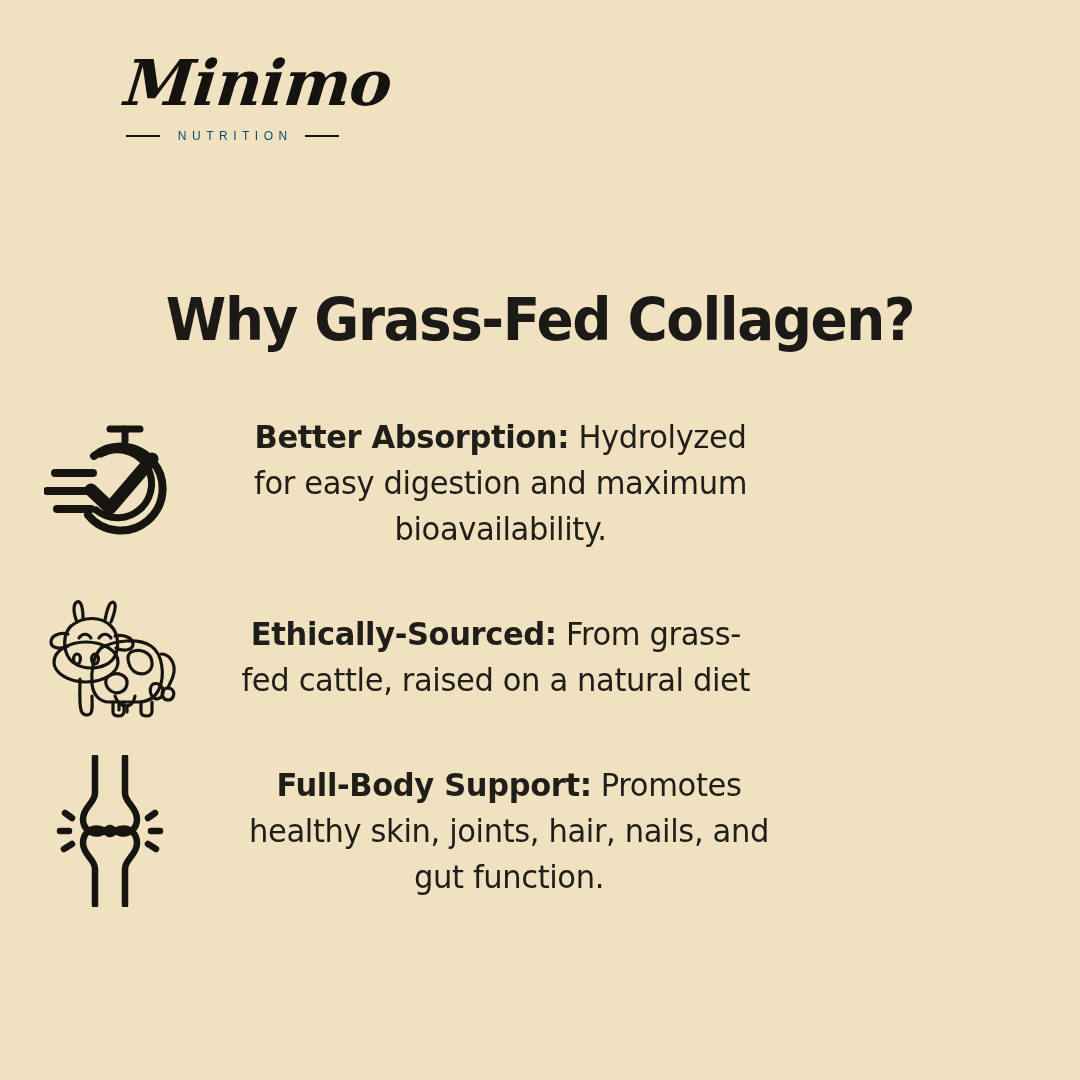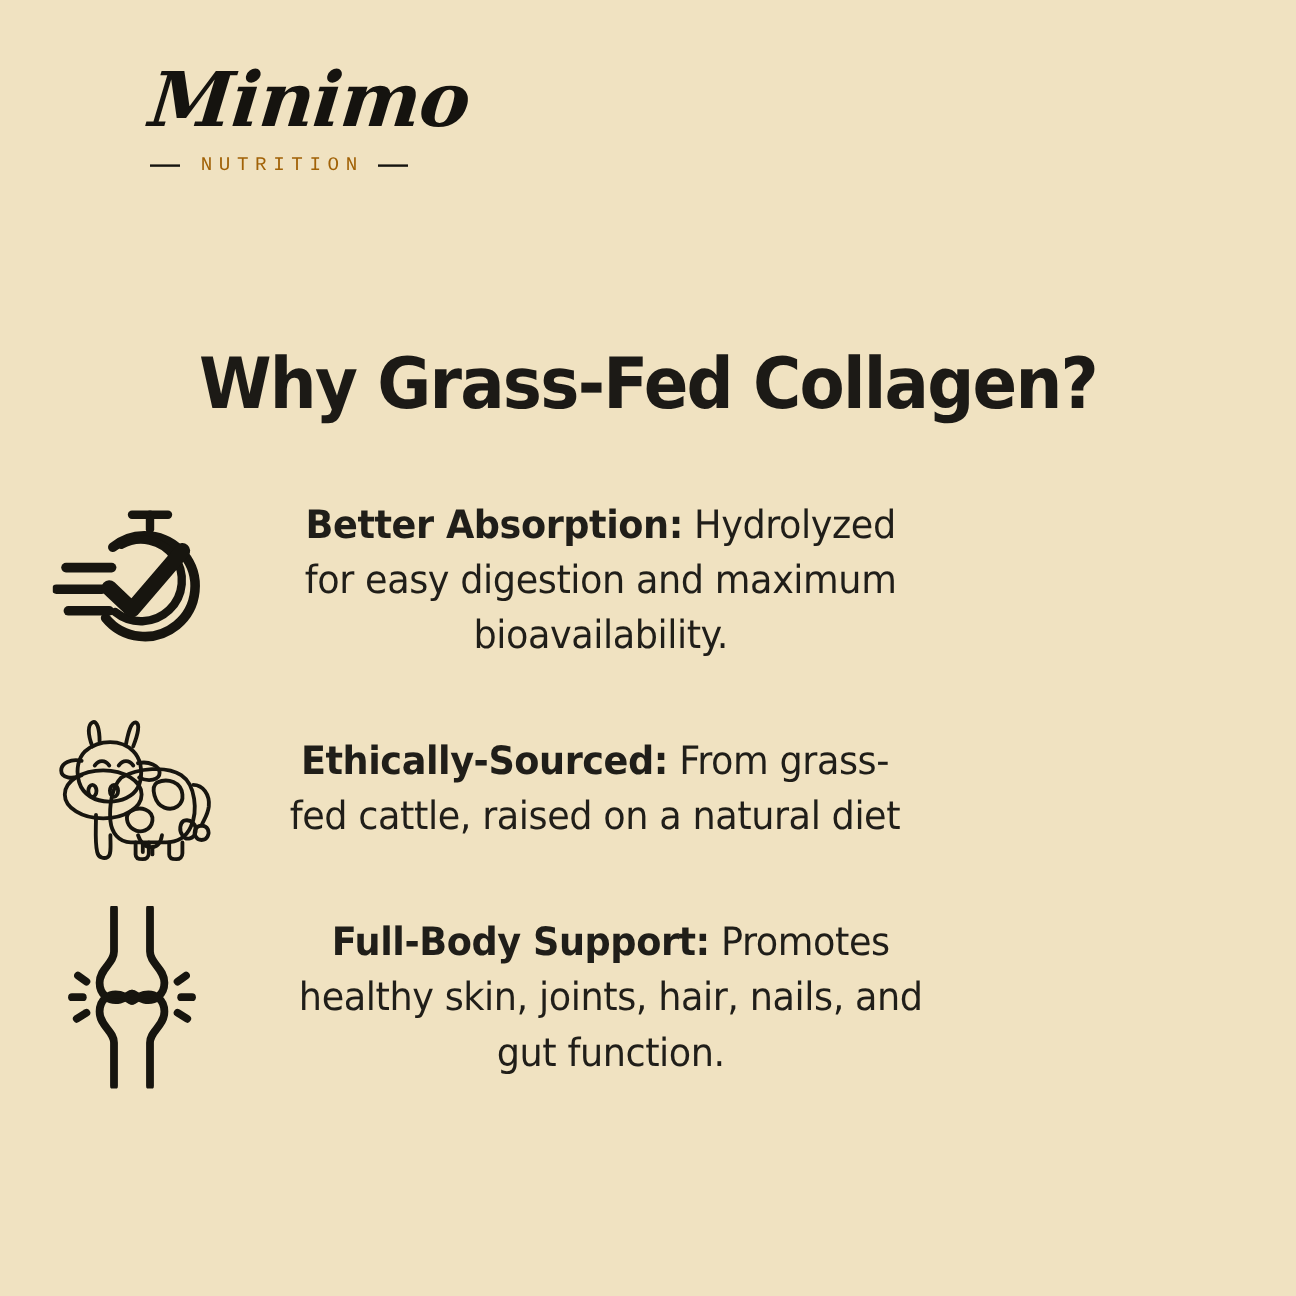--- a/index.html
+++ b/index.html
@@ -49,24 +49,24 @@
     gap: 12px;
     margin-top: 14px;
   }
   .logo-rule {
     display: block;
     width: 34px;
     height: 2px;
     background: #15130F;
   }
   .logo-sub-text {
-    font-family: Liberation Mono, monospace;
-    font-size: 16px;
+    font-family: Liberation Sans, sans-serif;
+    font-size: 12px;
     letter-spacing: 5.5px;
-    color: #a16207;
+    color: #0c4a6e;
     white-space: nowrap;
     text-indent: 5.5px;
   }
 
   
   .headline {
     position: absolute;
     top: 247px;
     left: 0;
     width: 1080px;

